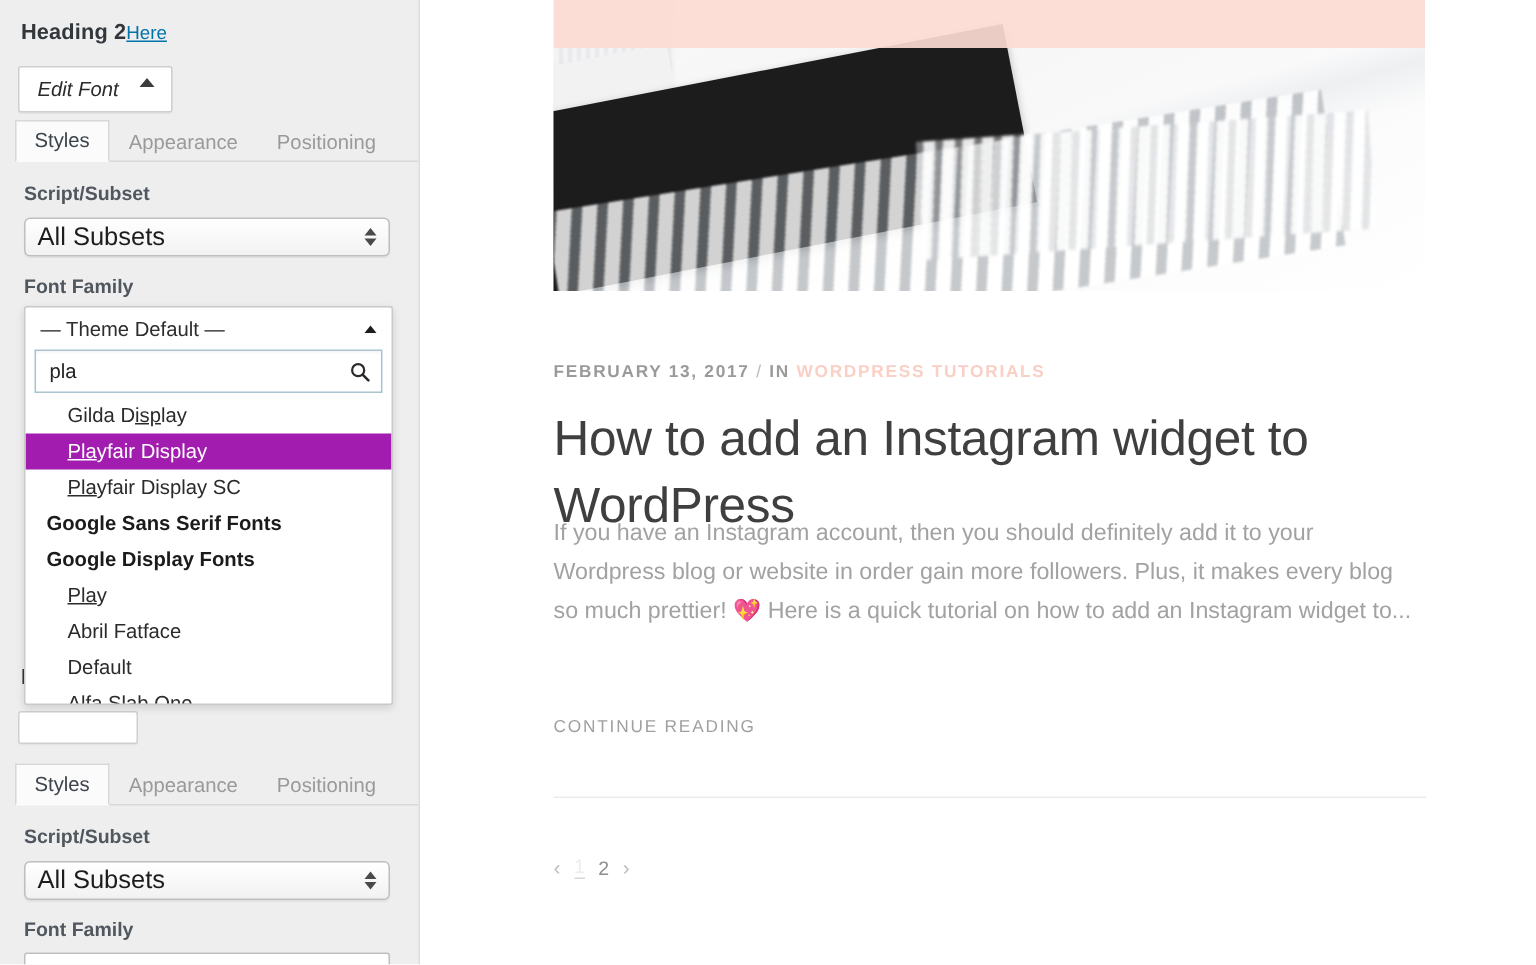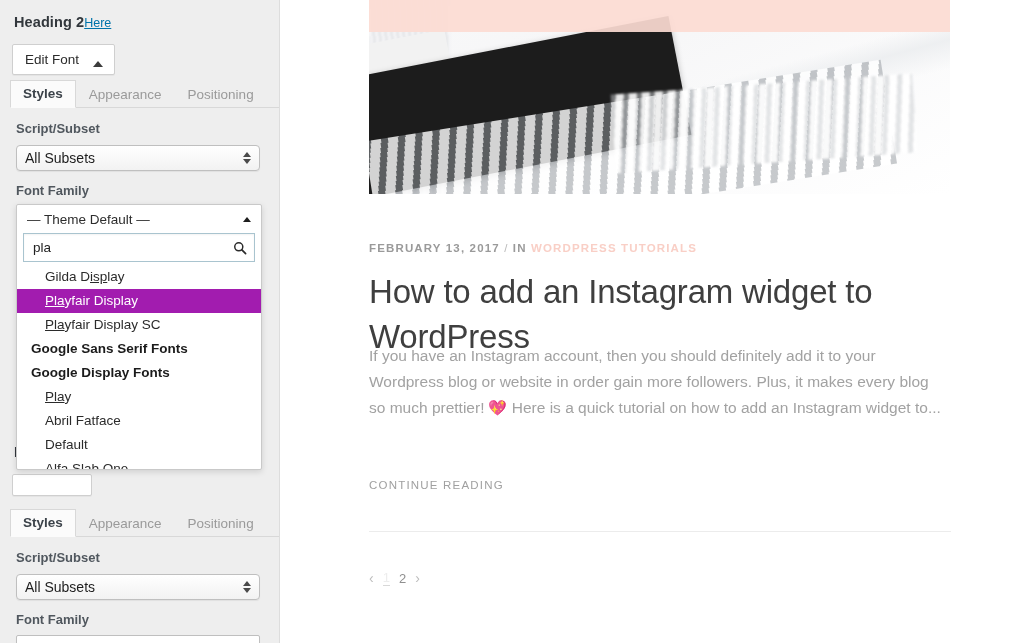--- a/index.html
+++ b/index.html
@@ -54,23 +54,24 @@
     position: absolute;
     left: 12px;
     background: #ffffff;
     border: 1px solid #cfcfcf;
     border-radius: 2px;
     padding: 7px 11px 7px 12px;
     font-size: 13.5px;
     color: #2b2b2b;
     cursor: pointer;
     display: inline-flex;
-    align-items: flex-end;
+    align-items: flex-start;
     gap: 14px;
     box-shadow: 0 1px 0 rgba(0,0,0,.04);
+    font-style: italic;
   }
   .caret-up {
     width: 0; height: 0;
     border-left: 5px solid transparent;
     border-right: 5px solid transparent;
     border-bottom: 6px solid #3c3c3c;
   }
   .tabs {
     position: absolute;
     left: 10px;
@@ -86,41 +87,41 @@
     color: #9a9a9a;
     cursor: pointer;
     position: relative;
     top: 1px;
     border: 1px solid transparent;
     border-bottom: none;
   }
   .tab.active {
     background: #fbfbfb;
     color: #3c434a;
-    font-weight: bold;
+    font-weight: normal;
     border-color: #d8d8d8;
     border-bottom: 1px solid #fbfbfb;
   }
   .field-label {
     position: absolute;
     left: 16px;
     font-size: 13px;
     font-weight: bold;
     color: #50575e;
   }
   .native-select {
     position: absolute;
     left: 16px;
     width: 244px;
     height: 26px;
     box-sizing: border-box;
     background: linear-gradient(#ffffff, #f2f2f2);
     border: 1px solid #bfbfbf;
     border-radius: 4px;
-    font-size: 14px;
+    font-size: 17px;
     color: #1d1d1d;
     display: flex;
     align-items: center;
     padding: 0 8px;
     cursor: pointer;
     box-shadow: 0 1px 1px rgba(0,0,0,.06);
   }
   .native-select .sel-arrows {
     margin-left: auto;
     display: flex;

